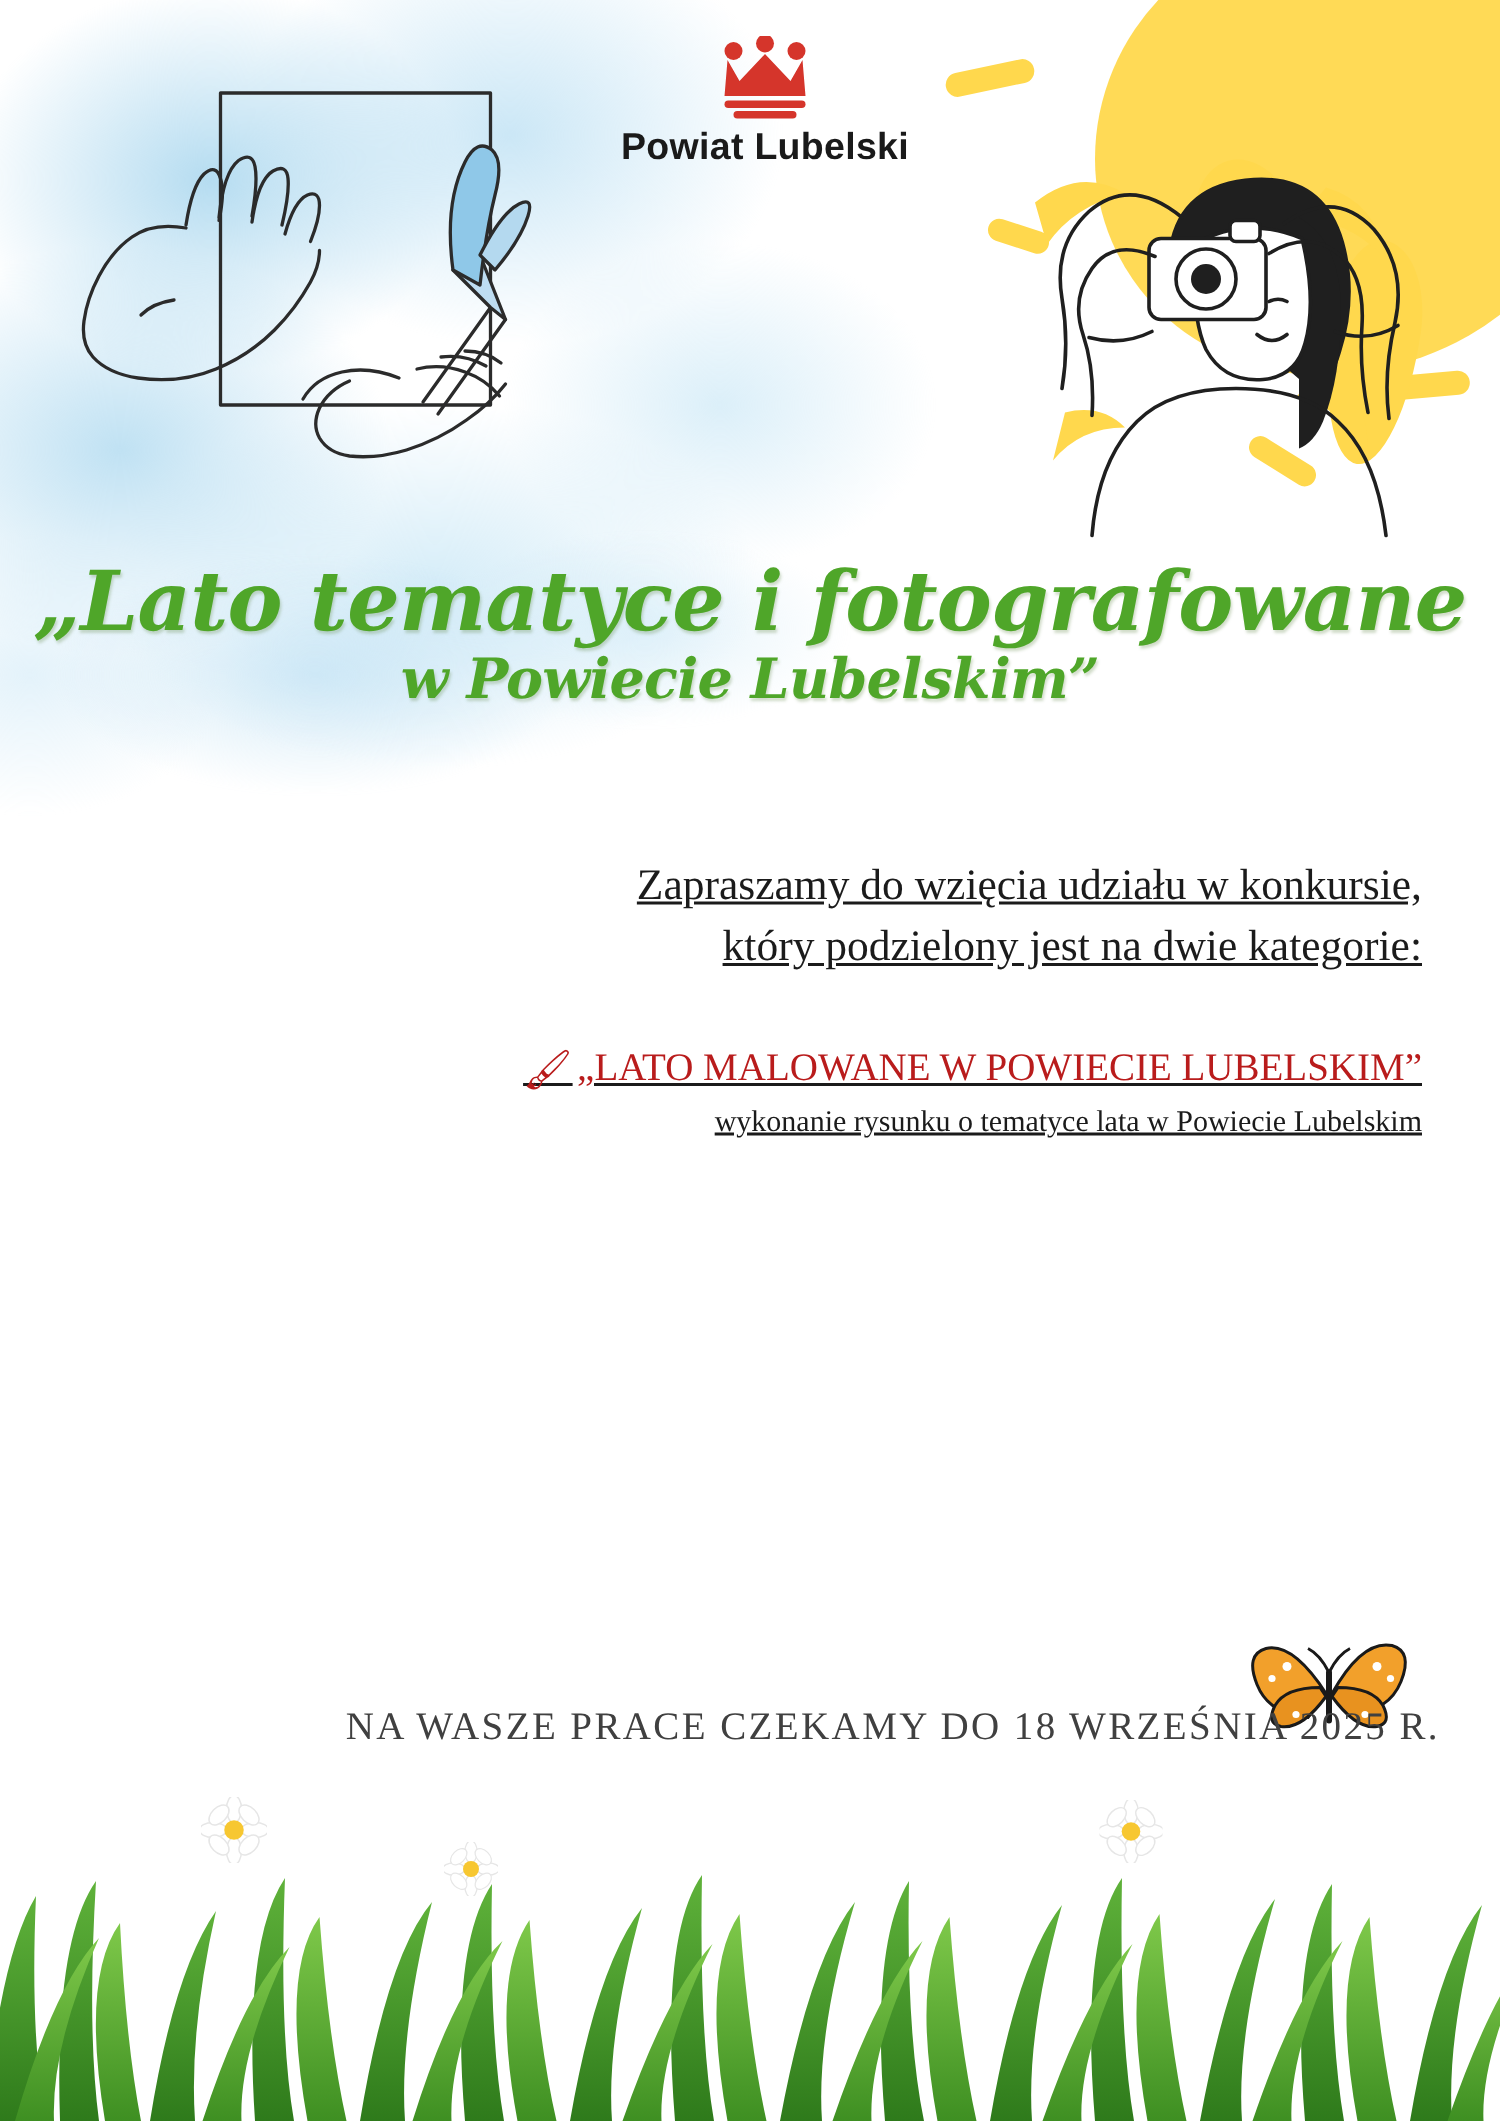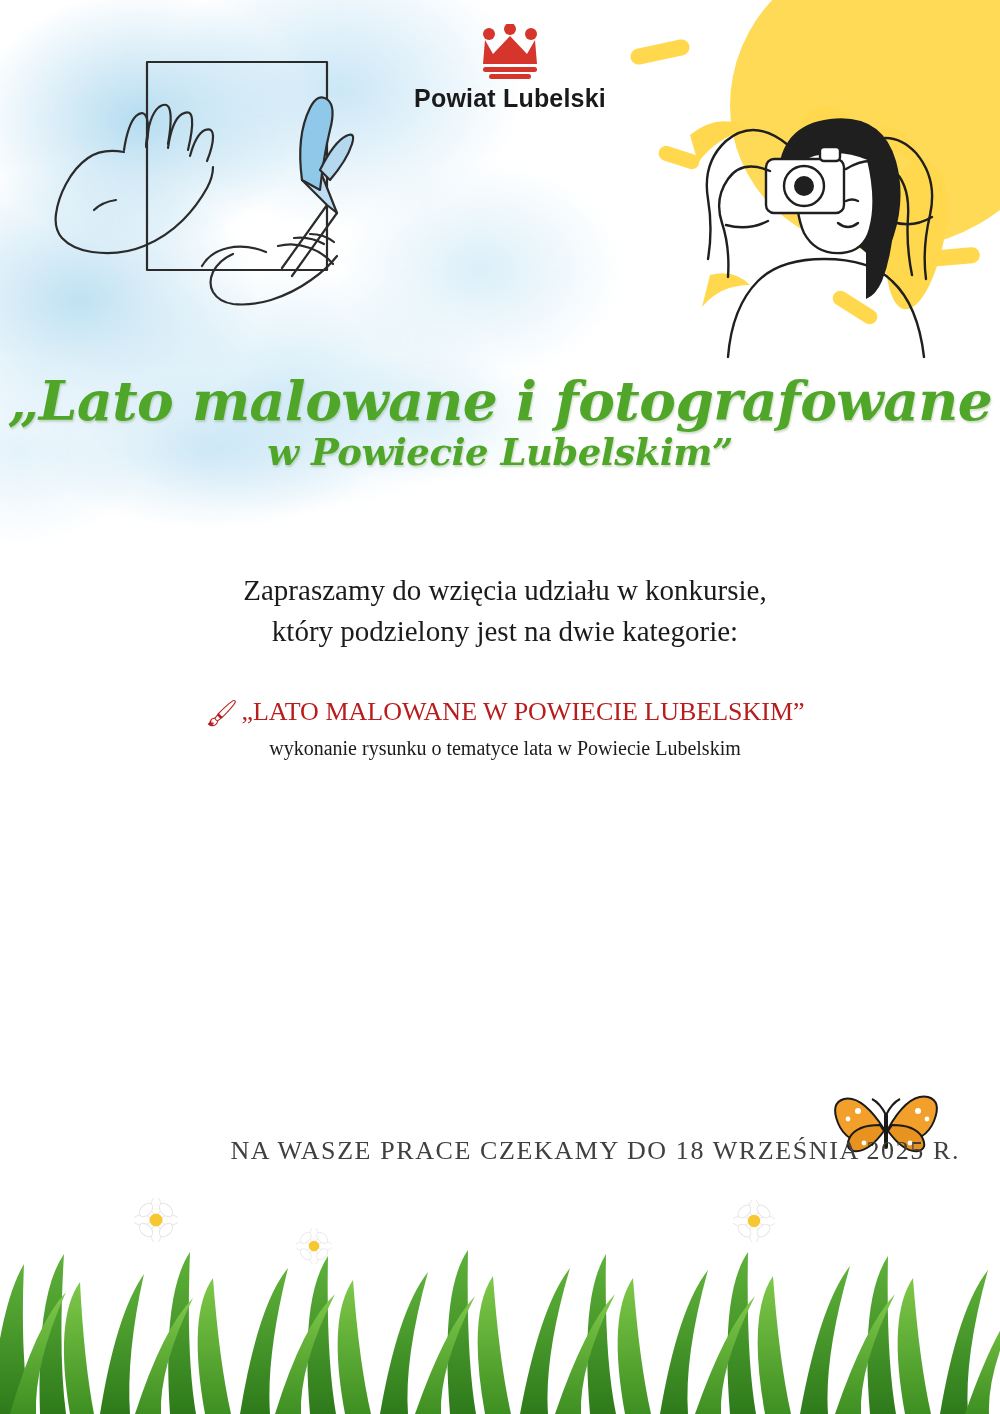--- a/index.html
+++ b/index.html
@@ -140,25 +140,26 @@
     font-weight: bold;
     line-height: 1.12;
     text-shadow: 1px 2px 2px rgba(90,130,60,0.28);
   }
   .title-line1 { font-size: 55px; letter-spacing: -0.5px; }
   .title-line2 { font-size: 37px; letter-spacing: -0.5px; }
 
   
   .body-copy {
     position: absolute;
-    left: 45px;
+    left: 28px;
     top: 570px;
     width: 920px;
-    text-align: center;
+    text-align: right;
     color: #1b1b1b;
+    text-decoration: underline;
   }
   .intro {
     font-size: 29px;
     line-height: 1.42;
     margin: 0 0 42px 0;
   }
   .category {
     margin: 0 0 34px 0;
   }
   .cat-head {
@@ -301,21 +302,21 @@
       <path d="M186 64 q34 -24 60 4 q22 26 14 62 q-8 34 -4 64"></path>
 
       <path d="M56 140 q22 6 42 -4"></path>
       <path d="M220 136 q22 8 42 -4"></path>
 
       <path d="M58 272 q4 -50 30 -76 q22 -22 66 -22 q46 0 68 22 q26 24 32 76"></path>
     </g>
   </svg>
 
   <div class="title-script">
-    <div class="title-line1">„Lato malowane i fotografowane</div>
+    <div class="title-line1">„Lato tematyce i fotografowane</div>
     <div class="title-line2">w Powiecie Lubelskim”</div>
   </div>
 
   <div class="body-copy">
     <p class="intro">
       <span>Zapraszamy do wzięcia udziału w konkursie,</span><br>
       <span>który podzielony jest na dwie kategorie:</span>
     </p>
 
     <div class="category">

